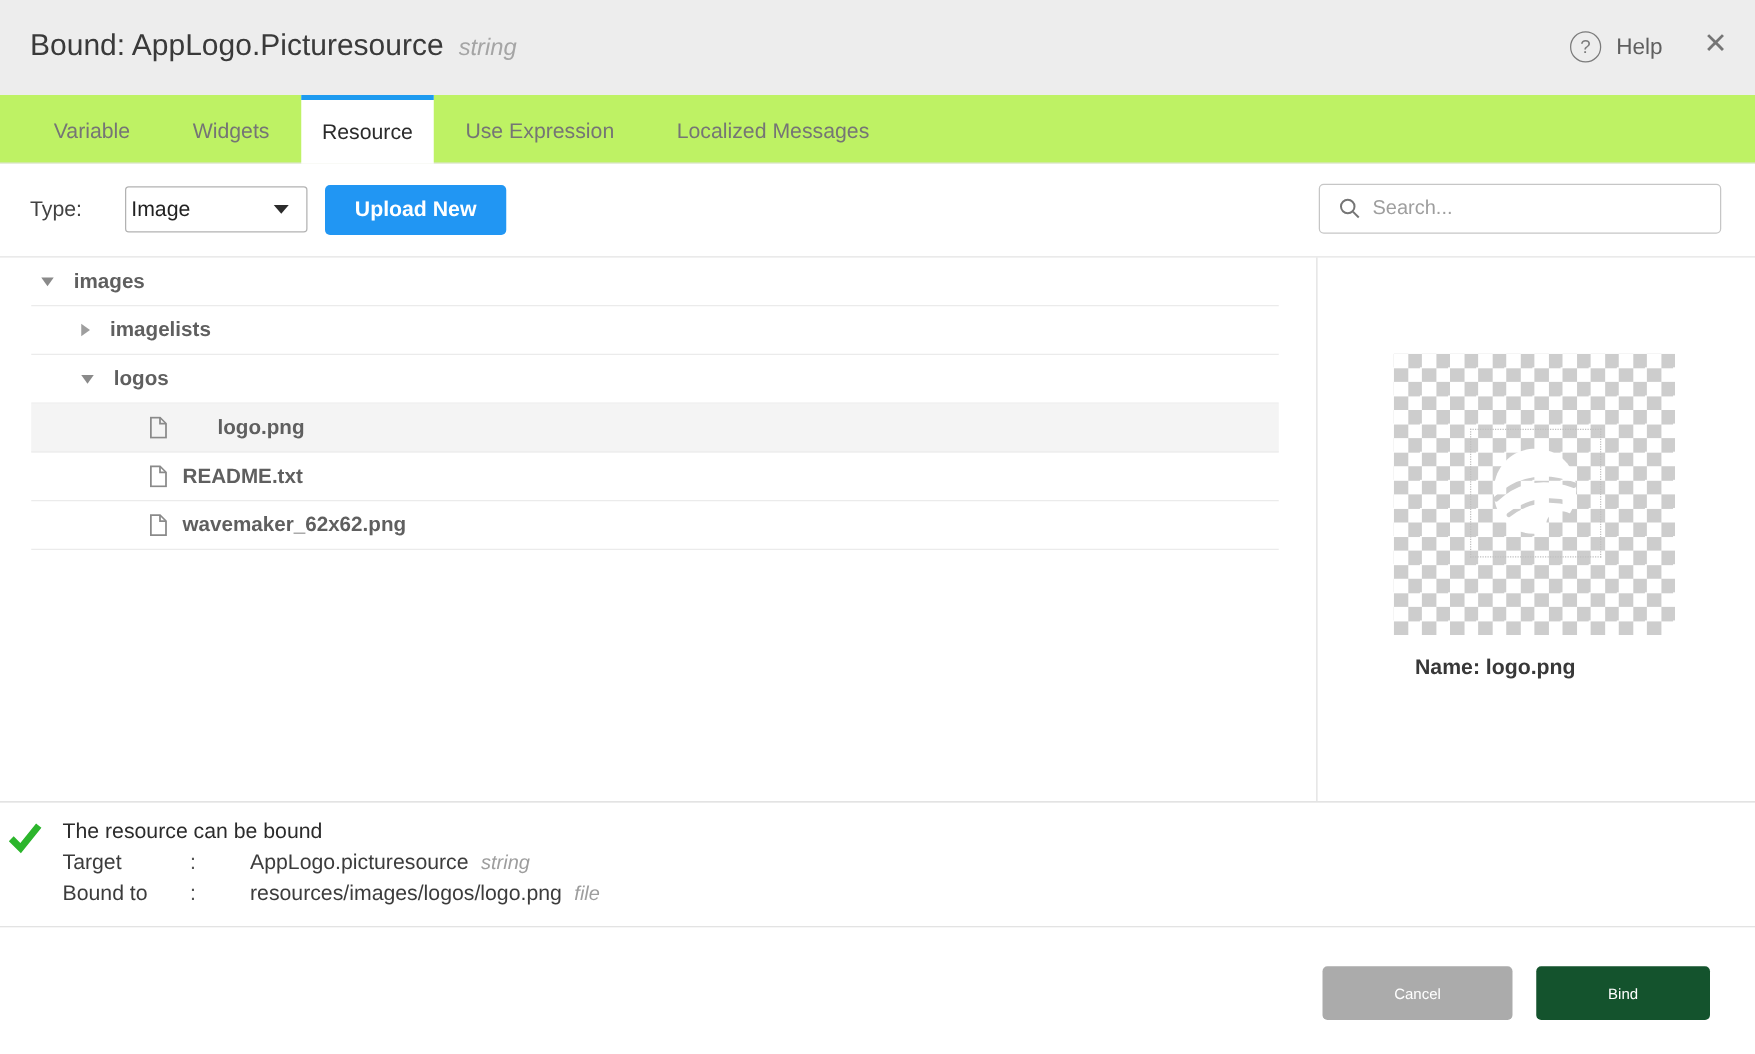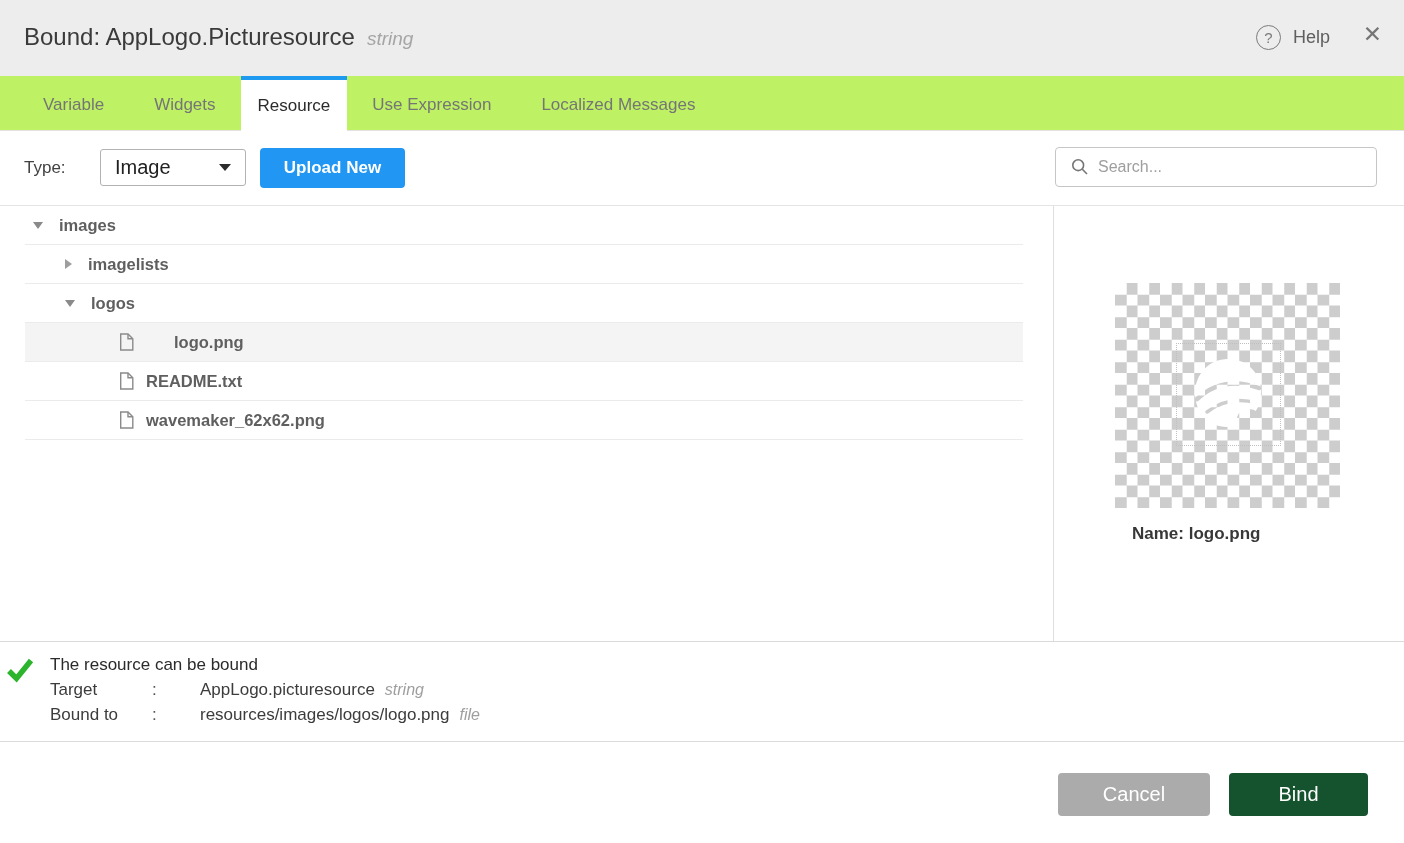--- a/index.html
+++ b/index.html
@@ -24,21 +24,21 @@
     border-bottom:1px solid #e2e2e2; display:flex; align-items:stretch; padding-left:18px; }
   .tab { display:flex; align-items:center; padding:0 25px; font-size:17px; color:#757575;
     border-top:4px solid transparent; cursor:pointer; white-space:nowrap; }
   .tab.active { background:#fff; color:#2b2b2b; border-top:4px solid #1e9bf0; margin-bottom:-1px; padding:0 17px; }
 
   
   .toolbar { position:absolute; top:131px; left:0; right:0; height:74px; background:#fff; }
   .type-label { position:absolute; left:24px; top:27px; font-size:17px; color:#424242; }
   .type-select { position:absolute; left:100px; top:18px; width:146px; height:37px;
     border:1px solid #b2b2b2; border-radius:3px; background:#fff; display:flex; align-items:center; cursor:pointer; }
-  .type-select-val { margin-left:14px; font-size:20px; color:#212121; flex:1; }
+  .type-select-val { margin-left:4px; font-size:17px; color:#212121; flex:1; }
   .select-caret { margin-right:14px; width:0; height:0;
     border-left:6px solid transparent; border-right:6px solid transparent; border-top:7px solid #2b2b2b; }
   .upload-btn { position:absolute; left:260px; top:17px; width:145px; height:40px; background:#2196f3;
     border-radius:4px; color:#fff; font-size:17px; font-weight:bold;
     display:flex; align-items:center; justify-content:center; cursor:pointer; }
   .search-box { position:absolute; left:1055px; top:16px; width:322px; height:40px;
     border:1px solid #c6c6c6; border-radius:4px; display:flex; align-items:center; background:#fff; }
   .search-icon { margin-left:15px; flex:0 0 auto; display:flex; }
   .search-input { border:none; outline:none; flex:1; margin-left:9px; margin-right:10px;
     font-size:16px; color:#333; font-family:"Liberation Sans", sans-serif; background:transparent; }
@@ -71,21 +71,21 @@
     border-top:1px solid #dadada; border-bottom:1px solid #dadada; }
   .check-icon { position:absolute; left:5px; top:13px; display:flex; }
   .status-msg { position:absolute; left:50px; top:13px; font-size:17px; color:#2b2b2b; }
   .status-row { position:absolute; left:50px; display:flex; align-items:baseline; font-size:17px; color:#3c3c3c; }
   .status-row.r1 { top:38px; } .status-row.r2 { top:63px; }
   .s-label { width:102px; } .s-colon { width:48px; color:#555; } .s-value { white-space:nowrap; }
   .s-type { font-style:italic; color:#9e9e9e; margin-left:10px; font-size:16px; }
 
   
   .footer { position:absolute; top:742px; left:0; right:0; bottom:0; background:#fff; }
-  .btn { position:absolute; top:31px; height:43px; border-radius:4px; color:#fff; font-size:20px;
+  .btn { position:absolute; top:31px; height:43px; border-radius:4px; color:#fff; font-size:12px;
     display:flex; align-items:center; justify-content:center; cursor:pointer; border:none; }
   .cancel-btn { left:1058px; width:152px; background:#ababab; }
   .bind-btn { left:1229px; width:139px; background:#14532d; }
 </style>
 </head>
 <body>
 
 <div class="header">
   <div class="title"><span>Bound: AppLogo.Picturesource</span><span class="title-type">string</span></div>
   <div class="help">

